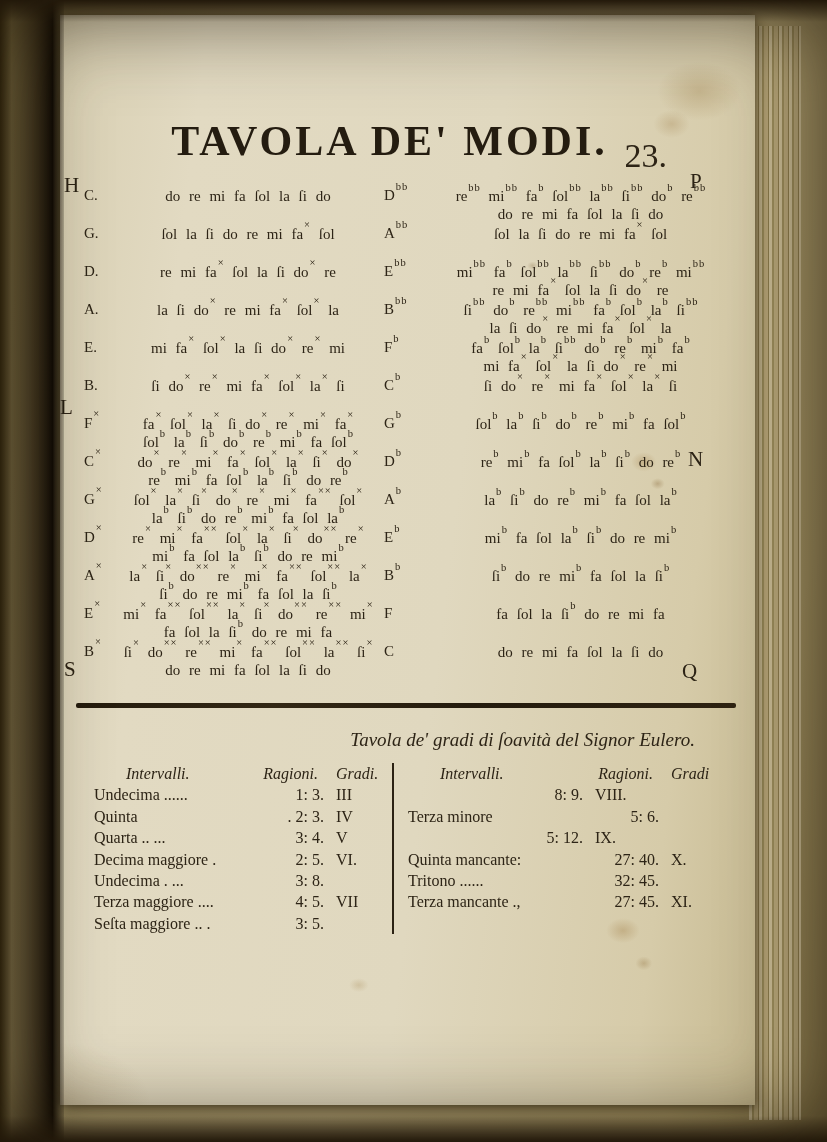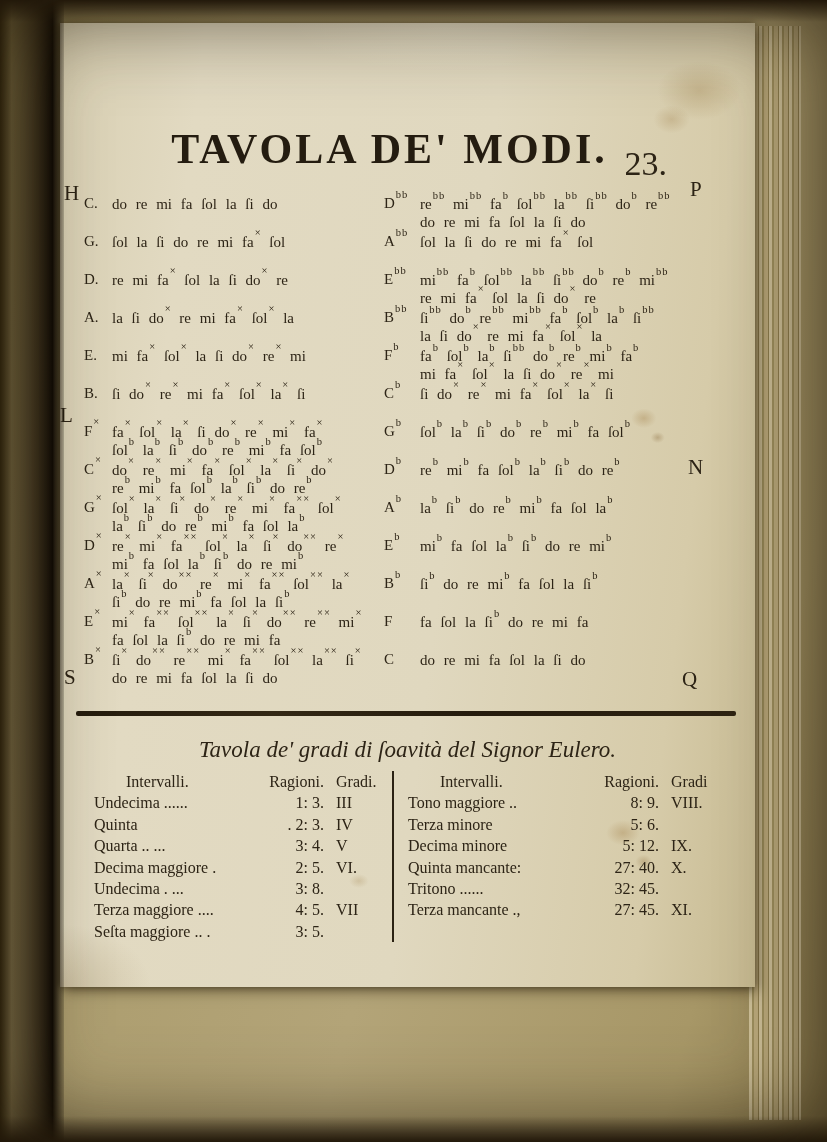--- a/index.html
+++ b/index.html
@@ -10,21 +10,21 @@
   }
   .frame-top{position:absolute;top:0;left:0;right:0;height:22px;background:linear-gradient(#241a0e,rgba(36,26,14,0));z-index:4;}
   .frame-bottom{position:absolute;bottom:0;left:0;right:0;height:26px;background:linear-gradient(rgba(36,26,14,0),#241a0e);z-index:4;}
   .binding{position:absolute;left:0;top:0;bottom:0;width:64px;z-index:3;
     background:linear-gradient(90deg,#32270f 0%,rgba(60,47,22,.35) 18%,rgba(30,21,9,.75) 55%,#0f0a04 82%,rgba(15,10,4,.2) 100%);}
   .page-edges{position:absolute;right:26px;top:26px;bottom:22px;width:52px;z-index:1;
     background:repeating-linear-gradient(90deg,#cfc19a 0 3px,#9e8f5e 3px 5px,#bcab7d 5px 9px,#8d7d4e 9px 10px);}
   .vignette{position:absolute;inset:0;z-index:5;pointer-events:none;
     box-shadow:inset 0 0 85px 14px rgba(35,25,8,.72);}
   .page{
-    position:absolute;left:60px;top:23px;width:695px;height:964px;z-index:2;
+    position:absolute;left:60px;top:15px;width:695px;height:1090px;z-index:2;
     background:linear-gradient(97deg,#d8cfb2 0%,#e2dac2 18%,#e0d8bf 55%,#d6cba9 85%,#c6b990 100%);
     box-shadow:3px 4px 12px rgba(40,30,10,.55), -2px 0 6px rgba(20,14,5,.4);
   }
   .page::before{content:'';position:absolute;inset:0;pointer-events:none;
     background:
       radial-gradient(60px 42px at 92% 7%,rgba(146,112,52,.26),rgba(146,112,52,0) 70%),
       radial-gradient(26px 20px at 88% 10%,rgba(140,100,40,.22),transparent 70%),
       radial-gradient(18px 14px at 84% 41%,rgba(150,110,50,.30),transparent 70%),
       radial-gradient(10px 8px at 86% 43%,rgba(120,85,35,.30),transparent 70%),
       radial-gradient(24px 18px at 81% 84%,rgba(150,110,50,.30),transparent 70%),
@@ -41,33 +41,33 @@
   .ml-l{left:0px;top:380px;} .ml-n{left:628px;top:432px;}
   .ml-s{left:4px;top:642px;} .ml-q{left:622px;top:644px;}
   .scales{position:absolute;top:172px;left:24px;right:14px;font-size:15px;}
   .srow{display:flex;min-height:38px;align-items:flex-start;}
   .cell{display:flex;align-items:flex-start;}
   .cell.left{width:300px;flex:none;}
   .cell.right{flex:1;}
   .key{flex:none;width:28px;}
   .cell.right .key{width:36px;}
   .lines{flex:1;}
-  .l1,.l2{white-space:nowrap;word-spacing:5px;line-height:18px;}
+  .l1,.l2{white-space:nowrap;word-spacing:5px;line-height:18px;text-align:center;}
   .sh,.fl{font-size:10.5px;line-height:0;position:relative;top:-5px;margin-left:1px;}
   .fl{top:-4px;}
   .rule{position:absolute;top:688px;left:16px;width:660px;height:5px;background:linear-gradient(90deg,#241b0d,#332815 30%,#241b0d 60%,#2e2312);border-radius:2px;}
-  .euler-title{position:absolute;top:714px;left:60px;right:60px;text-align:center;font-style:italic;font-size:23px;color:#2d2416;}
+  .euler-title{position:absolute;top:714px;left:60px;right:60px;text-align:right;font-style:italic;font-size:19px;color:#2d2416;}
   .tables{position:absolute;top:748px;left:34px;right:30px;display:flex;font-size:16px;}
   .tbl{line-height:21.4px;}
   .tbl-left{flex:0 0 292px;}
   .tbl-right{flex:1;padding-left:10px;}
   .vdiv{flex:none;width:2px;background:#2b2213;margin:0 4px 0 6px;}
   .trow{display:grid;grid-template-columns:1fr 66px 56px;}
   .tbl-right .trow{grid-template-columns:1fr 76px 60px;}
-  .thead{}
+  .thead{font-style:italic;gap:6px;}
   .thead .c0{padding-left:32px;}
   .c1{text-align:right;padding-right:6px;}
   .c2{padding-left:6px;}
 </style>
 </head>
 <body>
 
 <div class="photo">
   <div class="page-edges"></div>
   <div class="binding"></div>
@@ -329,31 +329,29 @@
           </div>
         </div>
       <div class="vdiv"></div>
       <div class="tbl tbl-right">
           <div class="trow thead">
             <span class="c c0">Intervalli.</span>
             <span class="c c1">Ragioni.</span>
             <span class="c c2">Gradi</span>
           </div>
           <div class="trow">
-            <span class="c c0">Tono maggiore  ..</span>
             <span class="c c1">8: 9.</span>
             <span class="c c2">VIII.</span>
           </div>
           <div class="trow">
             <span class="c c0">Terza minore</span>
             <span class="c c1">5: 6.</span>
             <span class="c c2"></span>
           </div>
           <div class="trow">
-            <span class="c c0">Decima minore</span>
             <span class="c c1">5: 12.</span>
             <span class="c c2">IX.</span>
           </div>
           <div class="trow">
             <span class="c c0">Quinta mancante:</span>
             <span class="c c1">27: 40.</span>
             <span class="c c2">X.</span>
           </div>
           <div class="trow">
             <span class="c c0">Tritono   ......</span>

